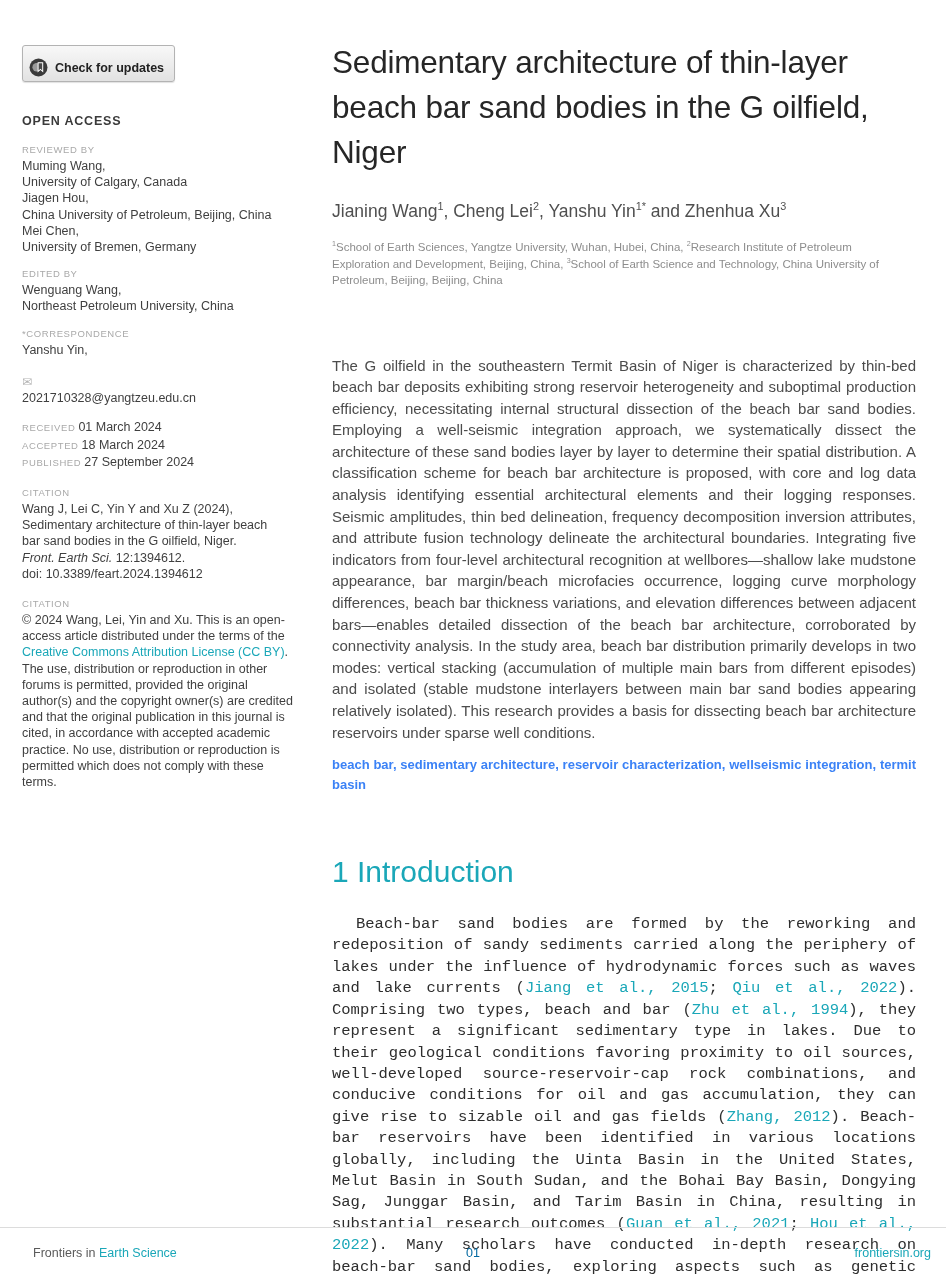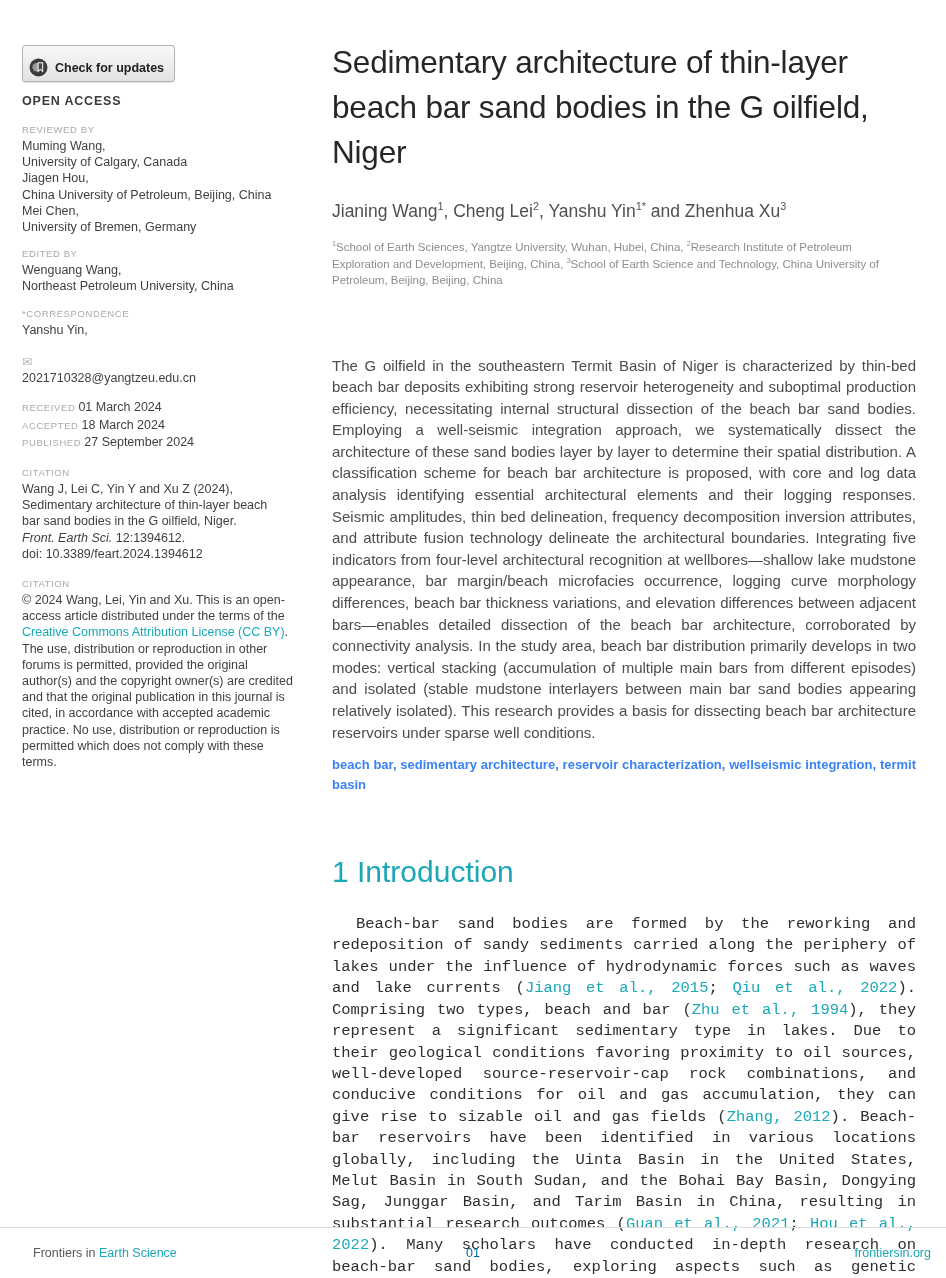--- a/index.html
+++ b/index.html
@@ -16,21 +16,21 @@
     position:absolute;left:22px;top:45px;
     display:flex;align-items:center;gap:7px;
     padding:12px 10px 4px 6px;
     background:linear-gradient(#f8f8f8,#e2e2e2);
     border:1px solid #b3b3b3;border-radius:3px;
     box-shadow:0 1px 1px rgba(0,0,0,.12);
     cursor:pointer;
   }
   .check-btn span.lbl{font-size:12.5px;font-weight:700;color:#222;}
   
-  .sidebar{position:absolute;left:22px;top:94px;width:274px;}
+  .sidebar{position:absolute;left:22px;top:114px;width:274px;}
   .sb-open-access{font-size:12.5px;font-weight:700;letter-spacing:.8px;color:#3b3b3b;margin-bottom:16px;}
   .sb-block{margin-bottom:13px;}
   .sb-label{font-size:9.5px;letter-spacing:.6px;color:#a9a9a9;margin-bottom:3px;}
   .sb-text{font-size:12.5px;line-height:16.2px;color:#3f3f3f;white-space:pre-line;}
   .sb-date-row{font-size:12.5px;line-height:16.2px;color:#3f3f3f;}
   .sb-date-row .sb-date-label{font-size:9.5px;letter-spacing:.6px;color:#a9a9a9;margin-right:3px;}
   .env{color:#b5b5b5;font-size:12px;}
   
   .main{position:absolute;left:332px;top:40px;width:584px;}
   .title{font-size:31.5px;line-height:45px;font-weight:500;color:#262626;letter-spacing:-.2px;margin:0 0 26px 0;}

